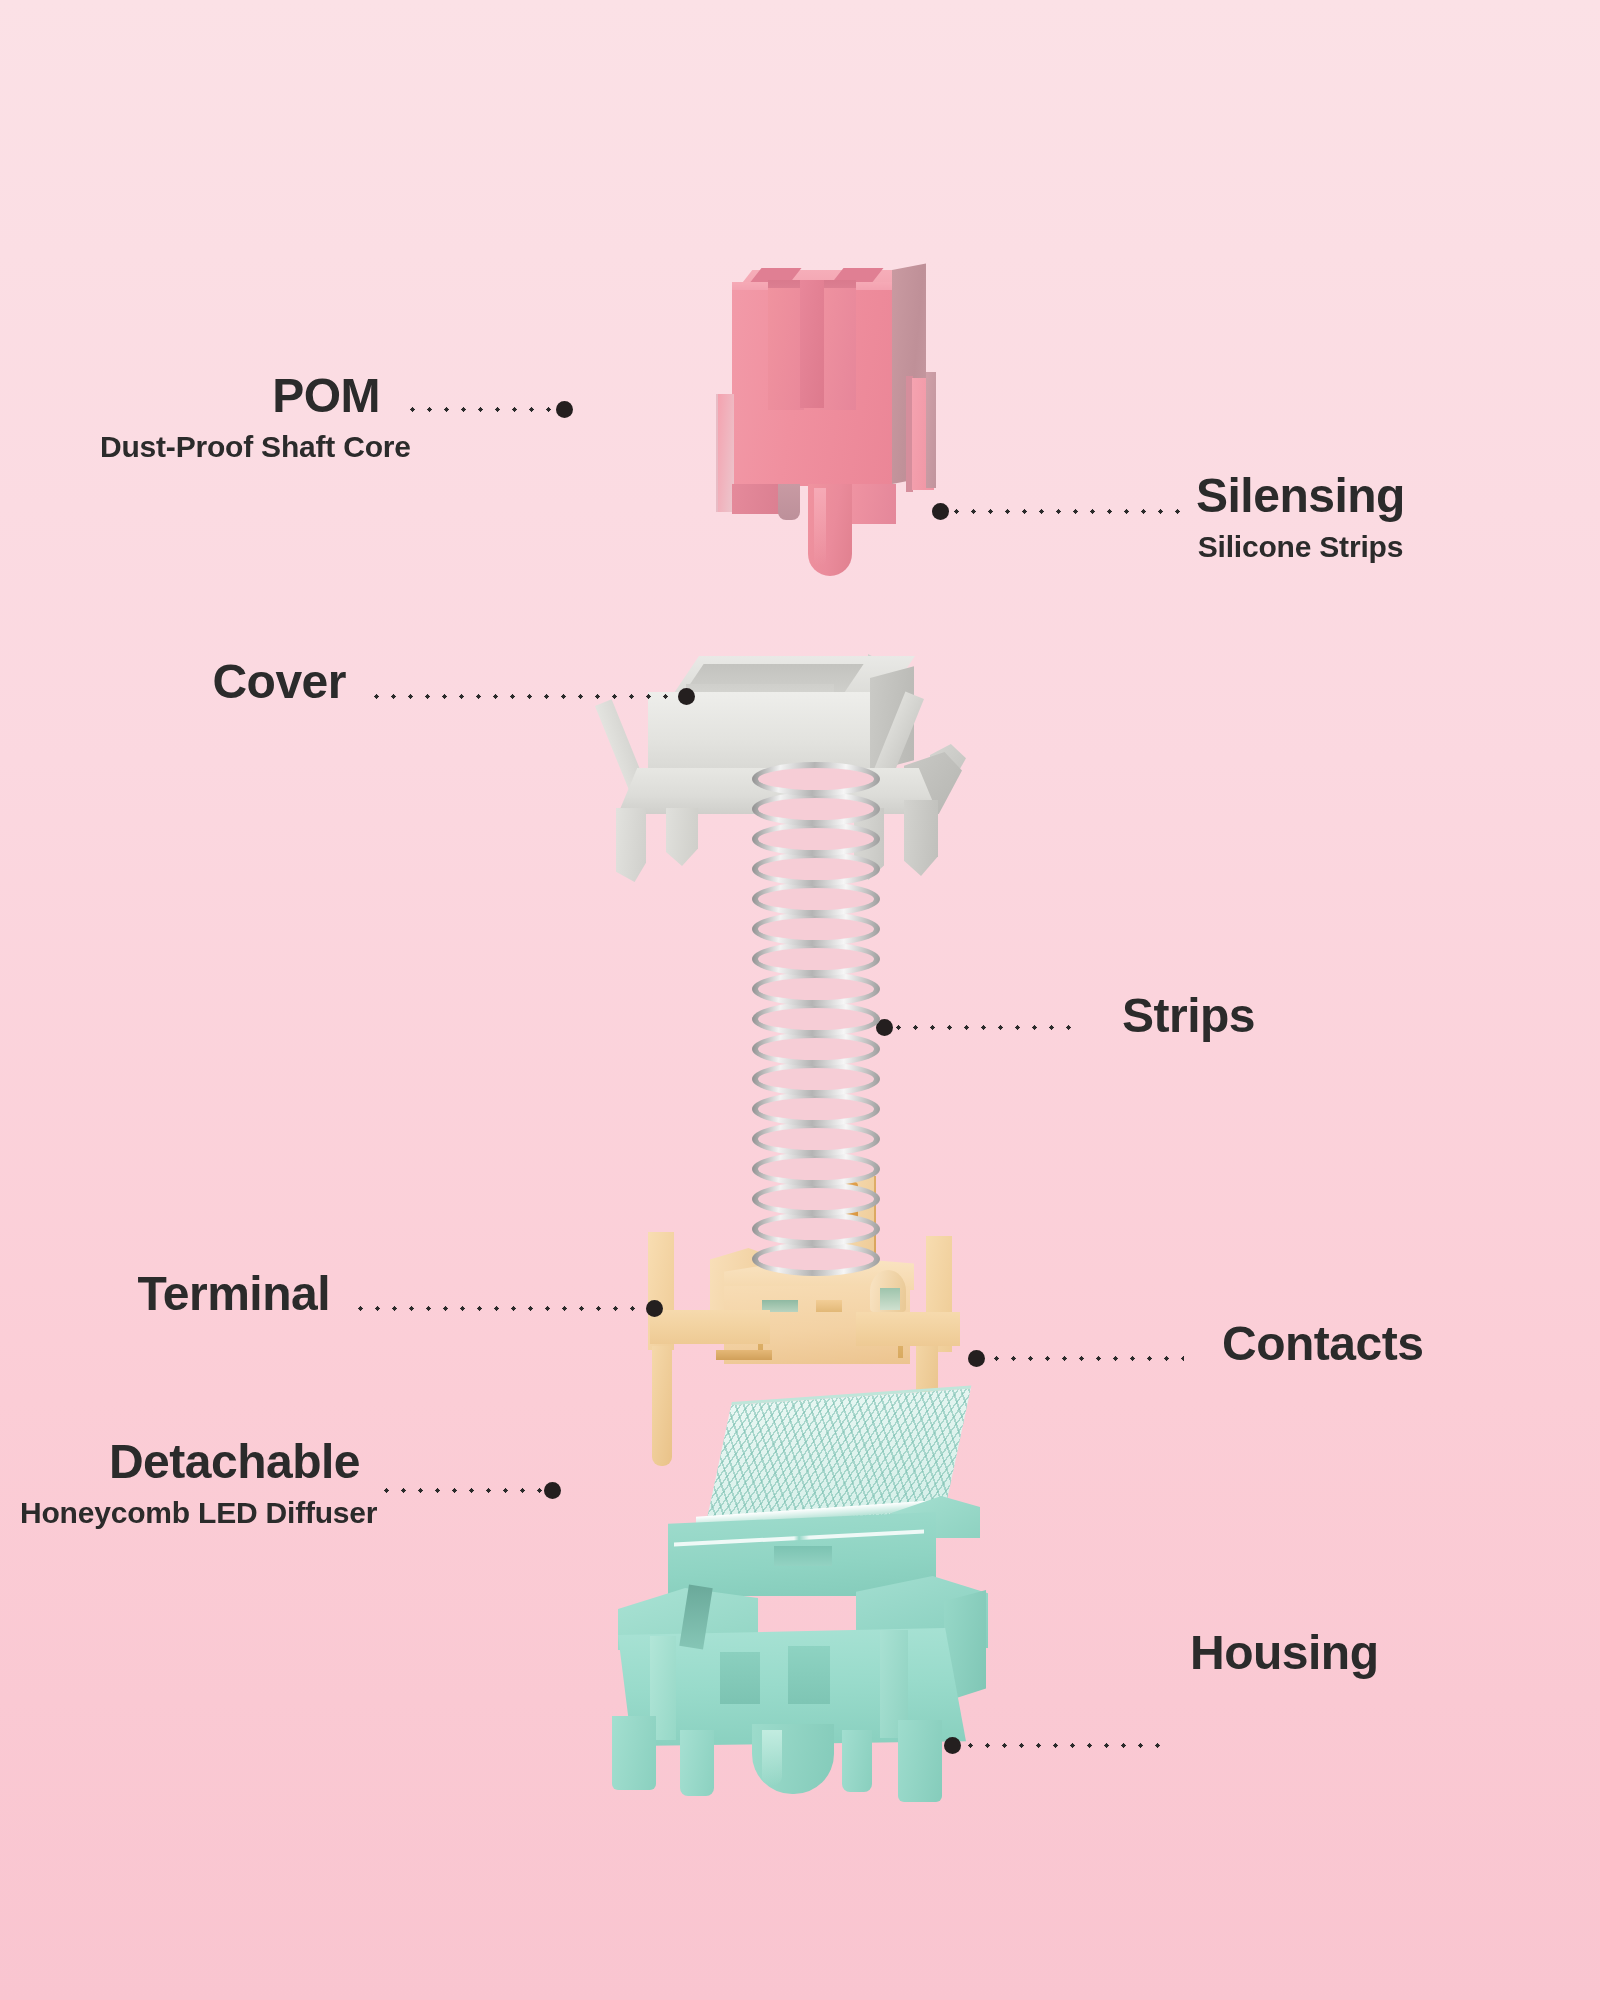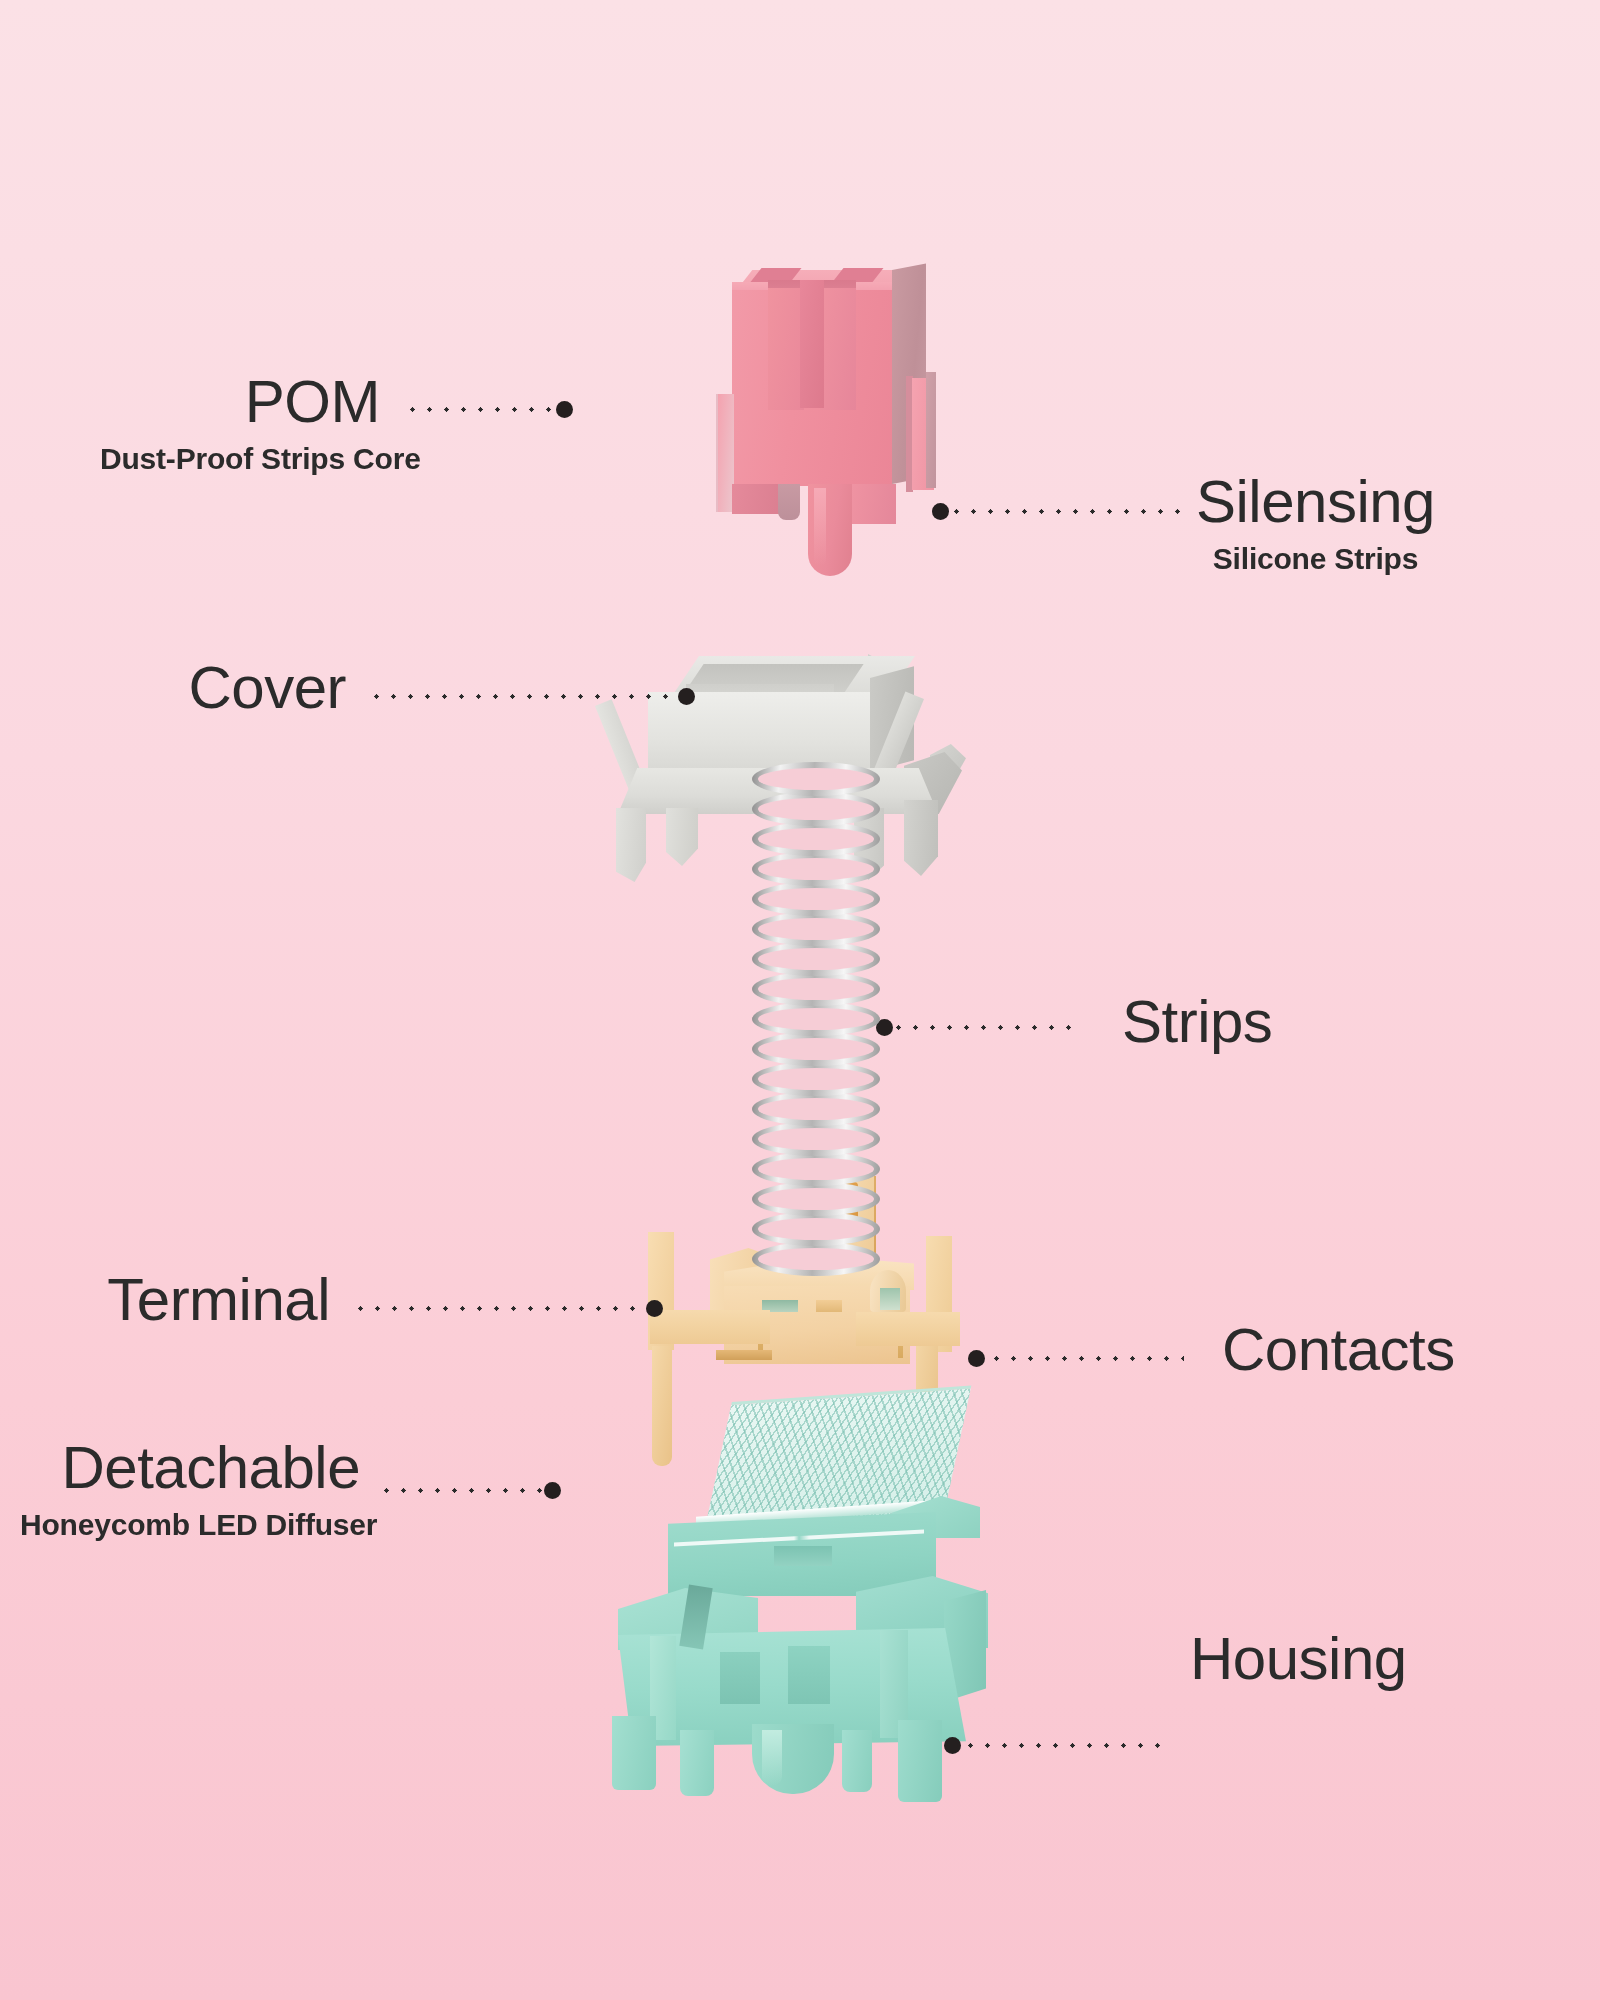--- a/index.html
+++ b/index.html
@@ -6,21 +6,21 @@
   html,body{margin:0;padding:0;}
   body{
     width:1600px;height:2000px;overflow:hidden;position:relative;
     font-family:"Liberation Sans","DejaVu Sans",sans-serif;
     background:linear-gradient(180deg,#fbe1e6 0%,#fbd8e0 38%,#fbcdd6 70%,#f9c5d0 100%);
   }
   .stage{position:absolute;inset:0;}
 
   
   .label{position:absolute;color:#2b2b2b;white-space:nowrap;}
-  .label .title{font-size:60px;font-weight:400;line-height:1.0;letter-spacing:-0.5px;}
+  .label .title{font-size:48px;font-weight:700;line-height:1.0;letter-spacing:-0.5px;}
   .label .sub{font-size:30px;font-weight:700;line-height:1.0;margin-top:12px;letter-spacing:-0.2px;}
   .label.right{text-align:center;}
   .label.leftal{text-align:right;}
 
   
   .leader{position:absolute;height:7px;
     background-image:radial-gradient(circle closest-side,#2b2b2b 62%,transparent 64%);
     background-size:17px 7px;background-repeat:repeat-x;background-position:left center;}
   .leaddot{position:absolute;width:17px;height:17px;border-radius:50%;background:#241f1f;}
 
@@ -344,21 +344,21 @@
   <div class="leaddot" style="left:968px;top:1350px;"></div>
 
   <div class="leader" style="left:378px;top:1487px;width:172px;"></div>
   <div class="leaddot" style="left:544px;top:1482px;"></div>
 
   <div class="leader" style="left:962px;top:1742px;width:200px;"></div>
   <div class="leaddot" style="left:944px;top:1737px;"></div>
 
   <div class="label leftal" style="left:100px;top:372px;width:280px;">
     <div class="title">POM</div>
-    <div class="sub">Dust-Proof Strips Core</div>
+    <div class="sub">Dust-Proof Shaft Core</div>
   </div>
 
   <div class="label right" style="left:1196px;top:472px;">
     <div class="title">Silensing</div>
     <div class="sub">Silicone Strips</div>
   </div>
 
   <div class="label leftal" style="left:60px;top:658px;width:286px;text-align:right;">
     <div class="title">Cover</div>
   </div>

